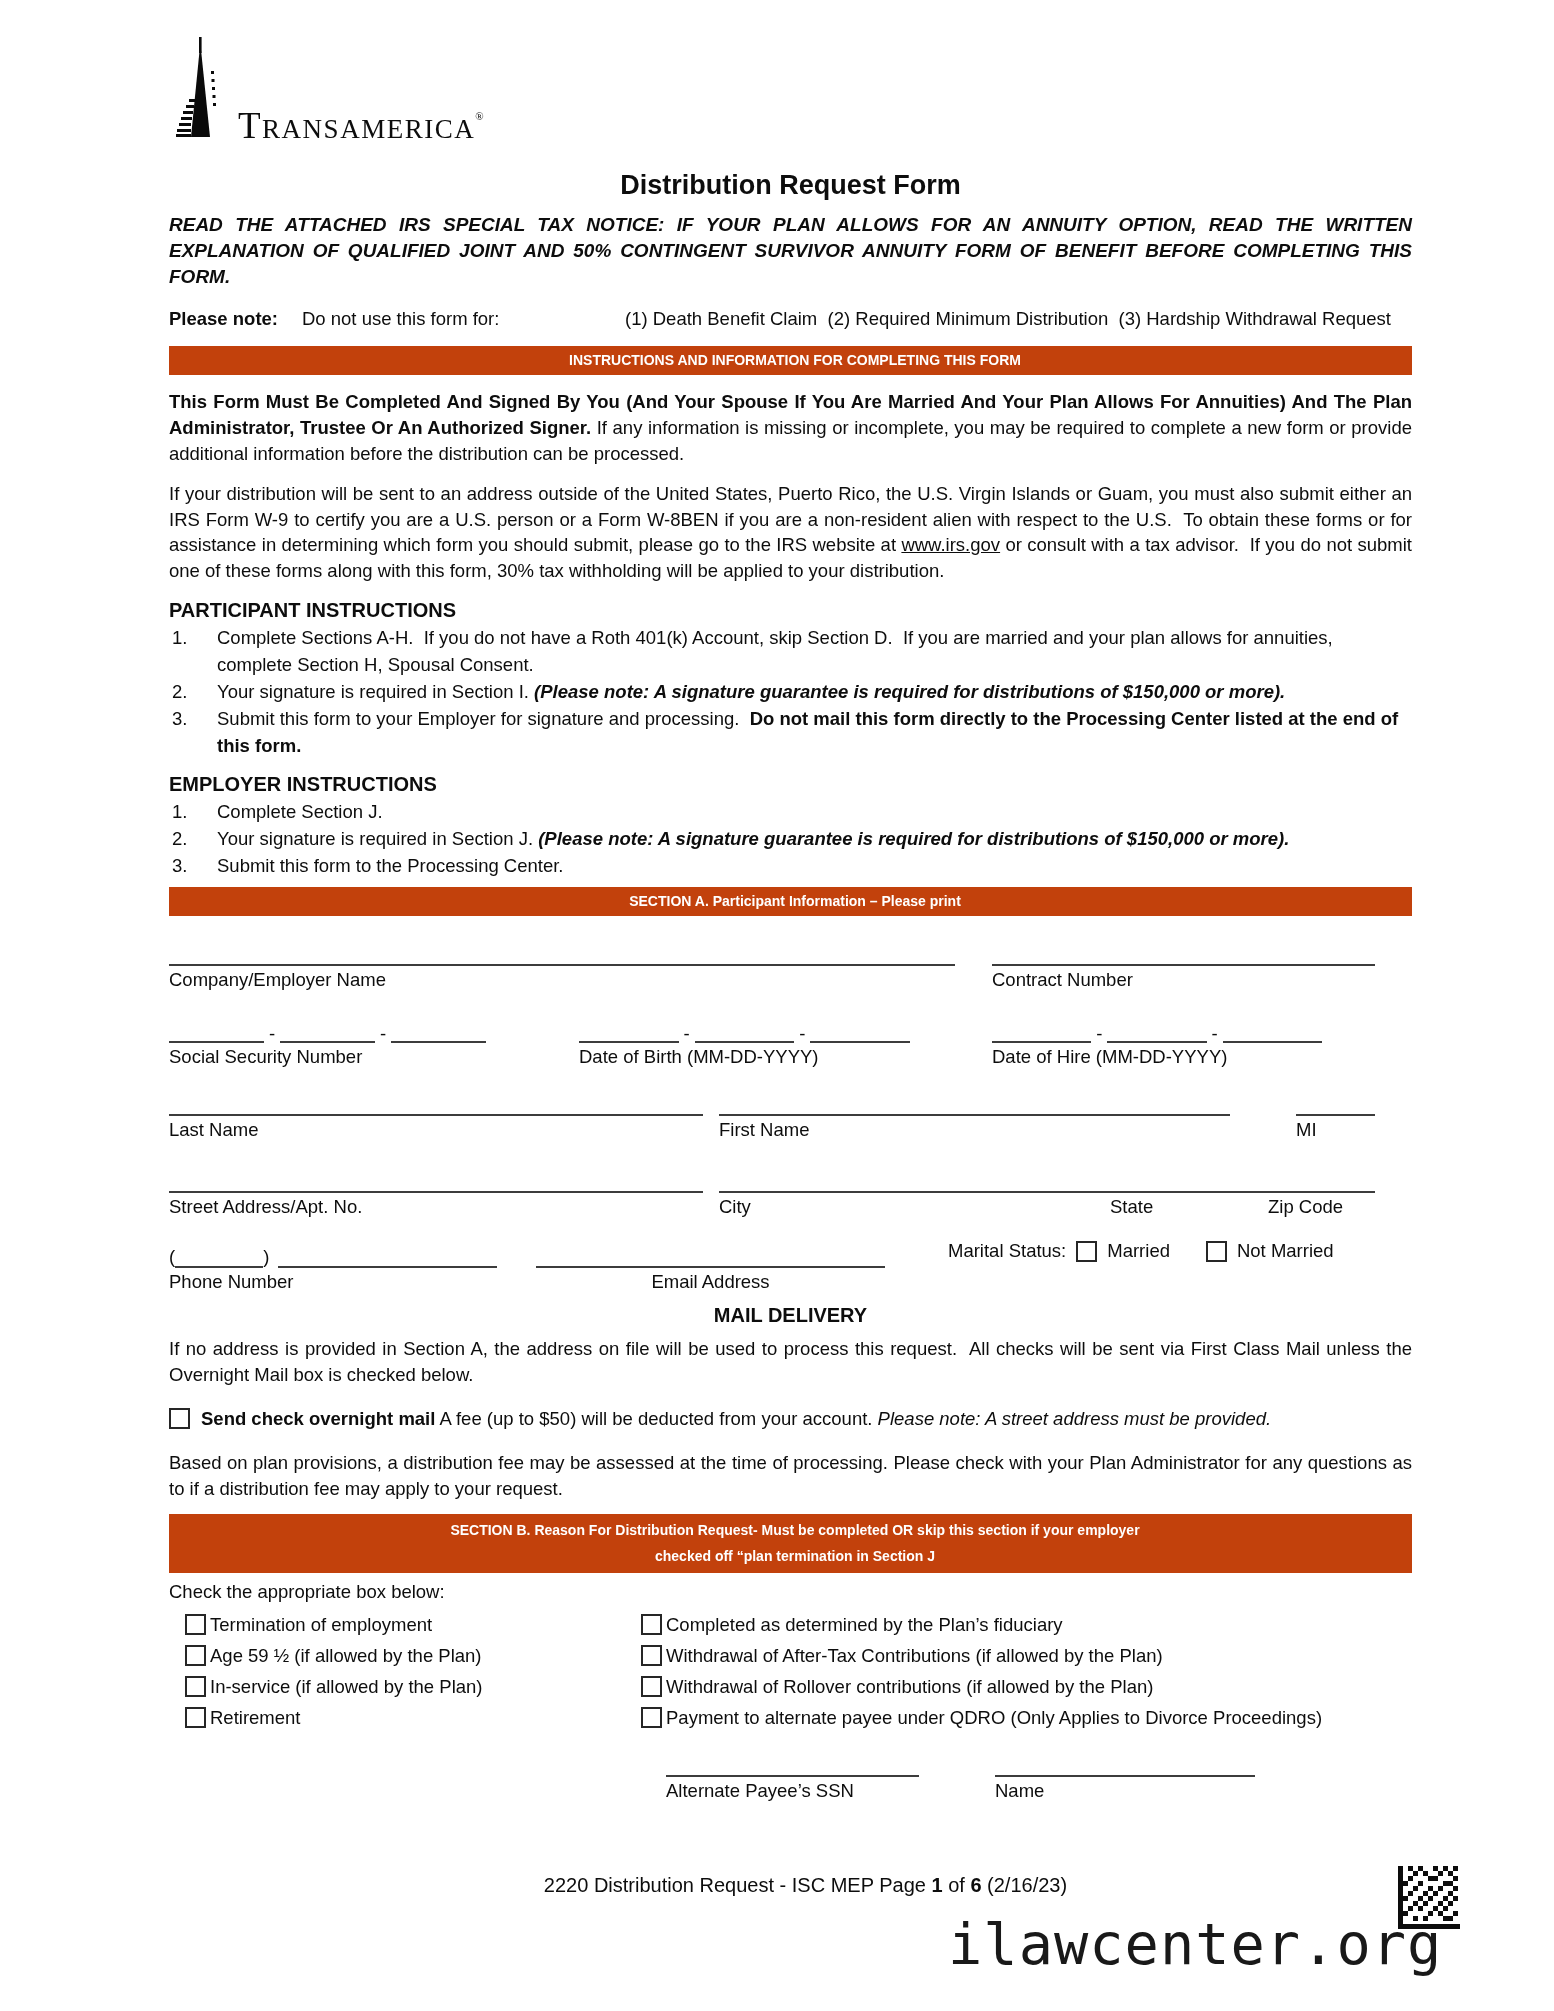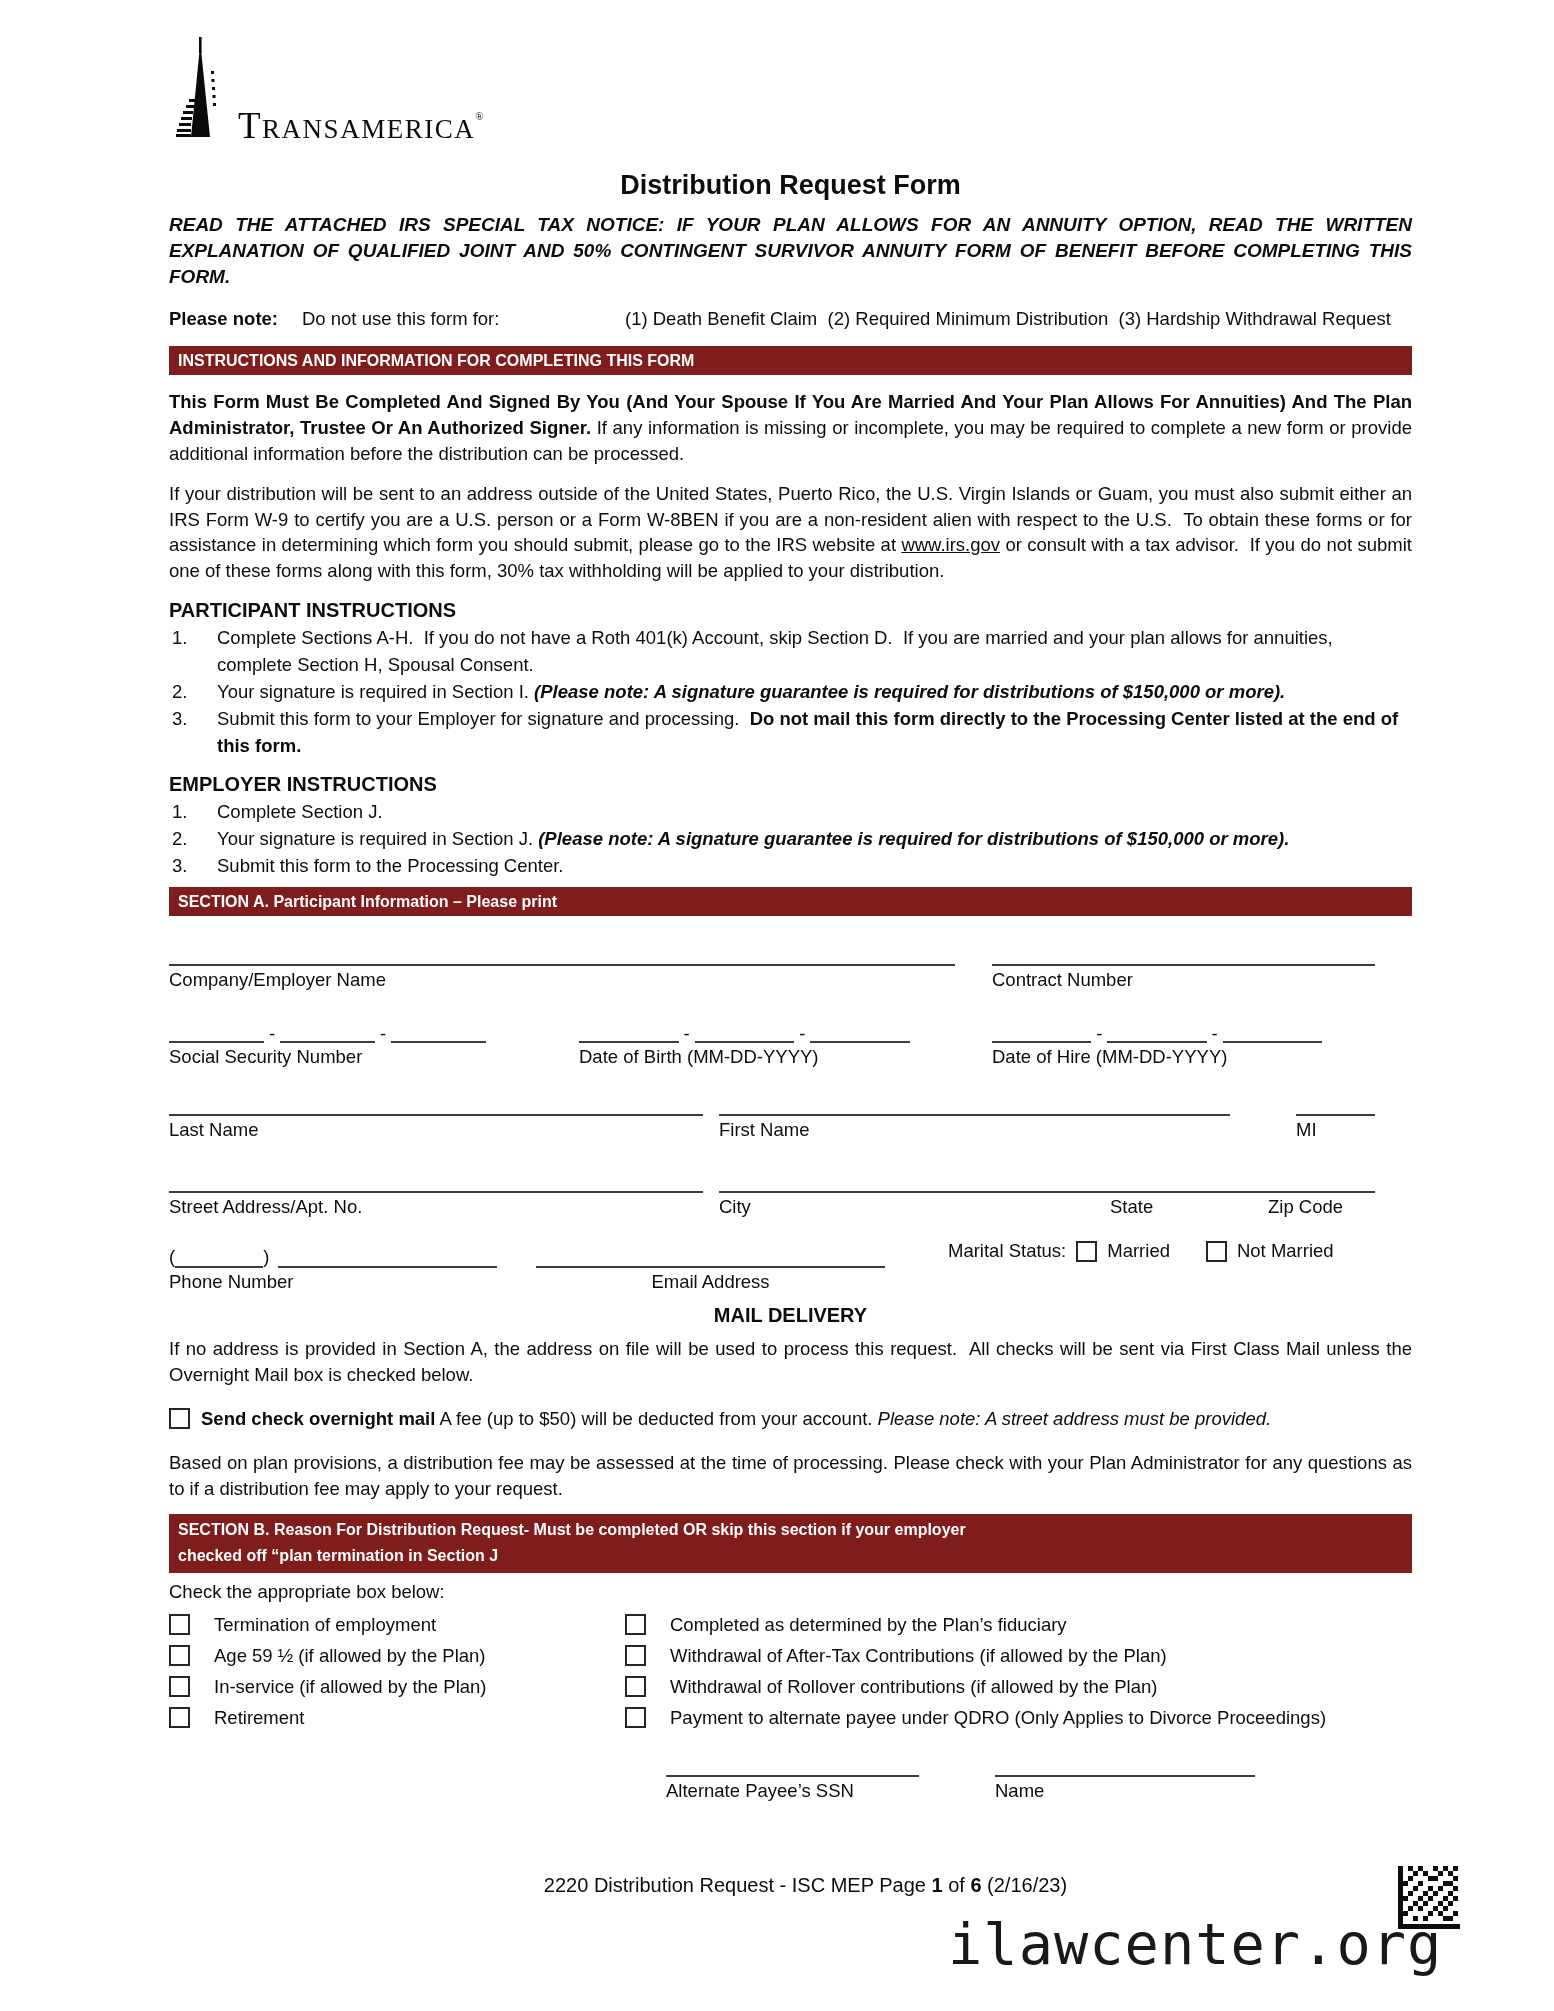--- a/index.html
+++ b/index.html
@@ -18,21 +18,21 @@
   .brand-text .cap{font-size:37px;}
   .brand-text .reg{font-size:11px;vertical-align:18px;letter-spacing:0;}
   
   .title{margin-top:24px;text-align:center;font-size:27px;font-weight:bold;line-height:30px;}
   .notice{margin-top:12px;font-size:19px;font-weight:bold;font-style:italic;line-height:26px;}
   .please-row{position:relative;margin-top:16px;height:26px;}
   .please-row .lead{font-weight:bold;}
   .please-row .mid{margin-left:24px;}
   .please-row .opts{position:absolute;left:456px;top:0;}
   
-  .bar{background:#7f1d1d;color:#fff;font-weight:bold;font-size:16px;line-height:27px;padding:1px 0 1px 9px;}
+  .bar{background:#c2410c;color:#fff;font-weight:bold;font-size:14px;line-height:27px;padding:1px 0 1px 9px;text-align:center;}
   .bar1{margin-top:14px;}
   .barA{margin-top:8px;}
   .barB{margin-top:12px;line-height:26px;padding:3px 0 4px 9px;}
   .p1{margin-top:14px;}
   .p2{margin-top:14px;line-height:25.5px;}
   .subhead{margin-top:14px;font-size:20px;font-weight:bold;}
   .ilist{margin-top:1px;}
   .li{position:relative;padding-left:48px;line-height:27px;}
   .li .num{position:absolute;left:3px;top:0;}
   .h2sp{margin-top:12px;}
@@ -50,21 +50,21 @@
   .cb{display:inline-block;width:21px;height:21px;border:2px solid #262626;background:#fff;box-sizing:border-box;flex:none;}
   .marital{position:absolute;display:flex;align-items:center;gap:10px;line-height:26px;}
   .marital .gap{width:16px;}
   
   .pmail{margin-top:8px;}
   .overnight{margin-top:18px;display:flex;align-items:flex-start;gap:11px;line-height:26px;}
   .pfee{margin-top:18px;}
   .prompt{margin-top:6px;}
   .optgrid{position:relative;margin-top:4px;height:128px;}
   .optcol{position:absolute;top:0;}
-  .optrow{display:flex;align-items:center;gap:24px;height:31px;}
+  .optrow{display:flex;align-items:center;gap:4px;height:31px;margin-left:16px;}
   .altrow{position:relative;height:86px;margin-top:6px;}
   
   .footer{position:absolute;left:184px;top:1874px;width:1243px;text-align:center;font-size:20px;}
   .watermark{position:absolute;left:948px;top:1916px;font-family:"DejaVu Sans Mono",monospace;
              font-size:57px;letter-spacing:1px;color:#191919;line-height:1;}
   .qr{position:absolute;left:1398px;top:1866px;}
 </style>
 </head>
 <body>
 

